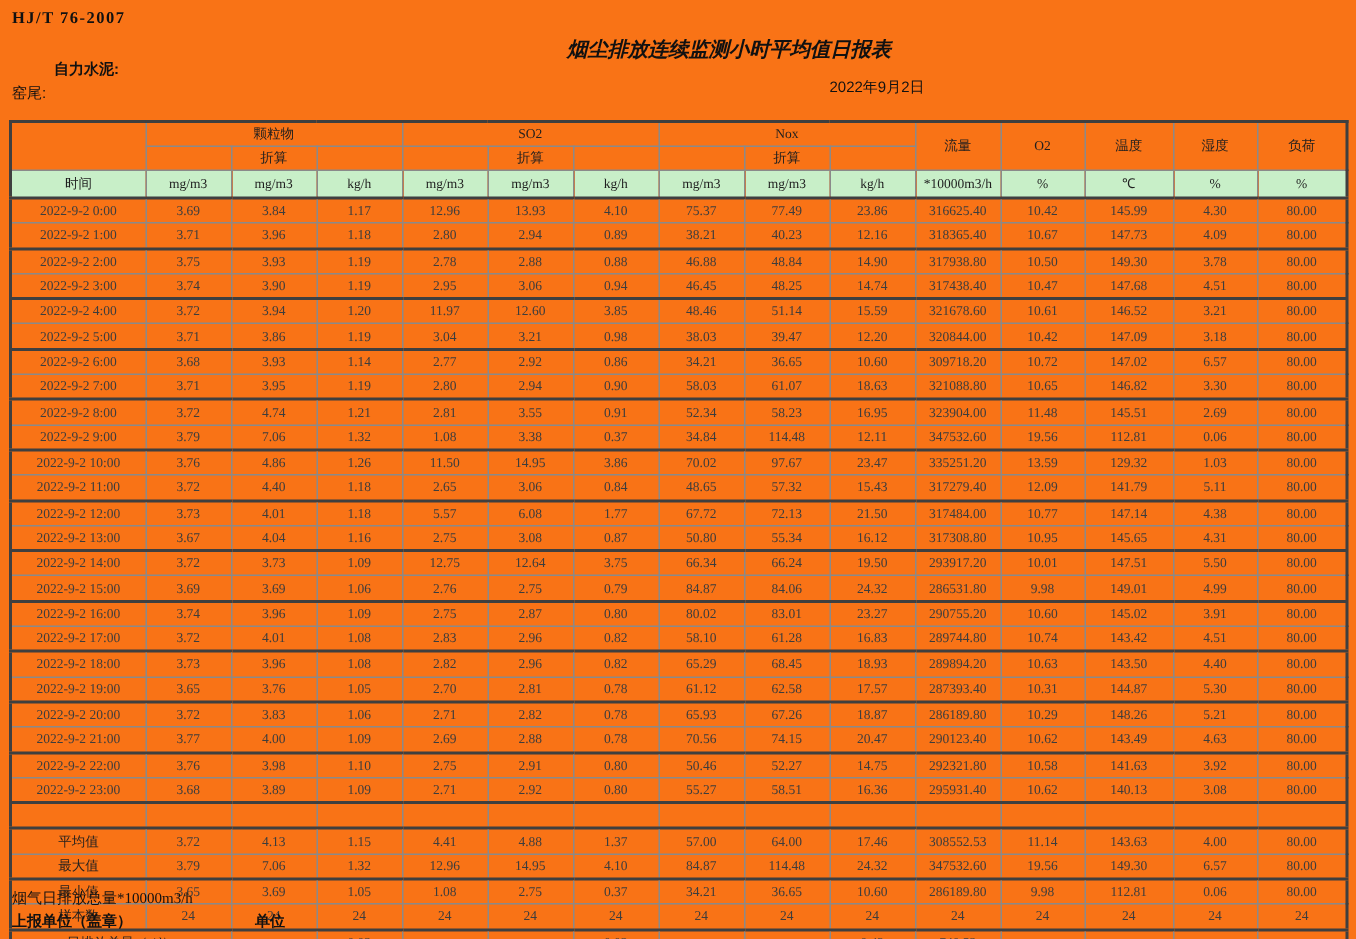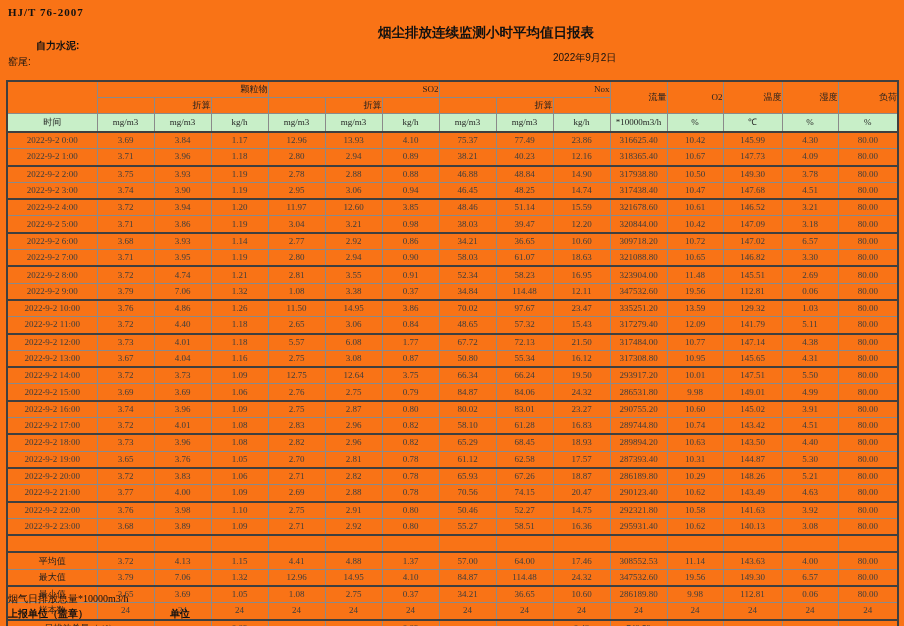--- a/index.html
+++ b/index.html
@@ -1,31 +1,31 @@
 <!DOCTYPE html>
 <html><head>
 <meta charset="utf-8">
 <style>
   html,body{margin:0;padding:0;background:#fff;}
   .page{position:relative;width:904px;height:626px;background:#f97316;overflow:hidden;
         font-family:"Liberation Sans",sans-serif;color:#111;}
   .std{position:absolute;left:8px;top:6px;font-weight:bold;font-size:11px;
        font-family:"Liberation Serif",serif;letter-spacing:1px;}
   .title{position:absolute;left:0;top:24px;width:904px;box-sizing:border-box;padding-left:68px;
-         text-align:center;font-weight:bold;font-size:13.5px;}
+         text-align:center;font-weight:bold;font-size:13.5px;font-style:italic;}
   .company{position:absolute;left:8px;top:39px;font-weight:bold;font-size:10px;margin-left:28px;}
   .station{position:absolute;left:8px;top:55px;font-weight:normal;font-size:10px;}
   .date{position:absolute;left:553px;top:51px;font-size:10px;}
   table.report{position:absolute;left:6px;top:80px;width:892px;border-collapse:collapse;
         table-layout:fixed;font-family:"Liberation Serif",serif;font-size:9px;color:#3d3d3d;
         border:2px solid #3f3f3f;}
   table.report td{border:1px solid #8a8a8a;text-align:center;padding:0;height:15.3px;
         line-height:11px;white-space:nowrap;overflow:hidden;}
   thead td{color:#1f1f1f;font-size:9px;}
-  thead tr.h1 td,thead tr.h2 td{height:15px;text-align:right;}
+  thead tr.h1 td,thead tr.h2 td{height:15px;}
   tr.u td{background:#c8efc8;height:17px;}
   tr.hb td{border-bottom:2px solid #3f3f3f;}
   td.lbl{color:#1f1f1f;}
   td.left{text-align:left;padding-left:3px;}
   .foot1{position:absolute;left:8px;top:592px;font-size:10px;font-family:"Liberation Serif",serif;}
   .foot2{position:absolute;left:8px;top:607px;font-weight:bold;font-size:10px;}
   .foot3{position:absolute;left:170px;top:607px;font-weight:bold;font-size:10px;}
 </style>
 </head>
 <body>

